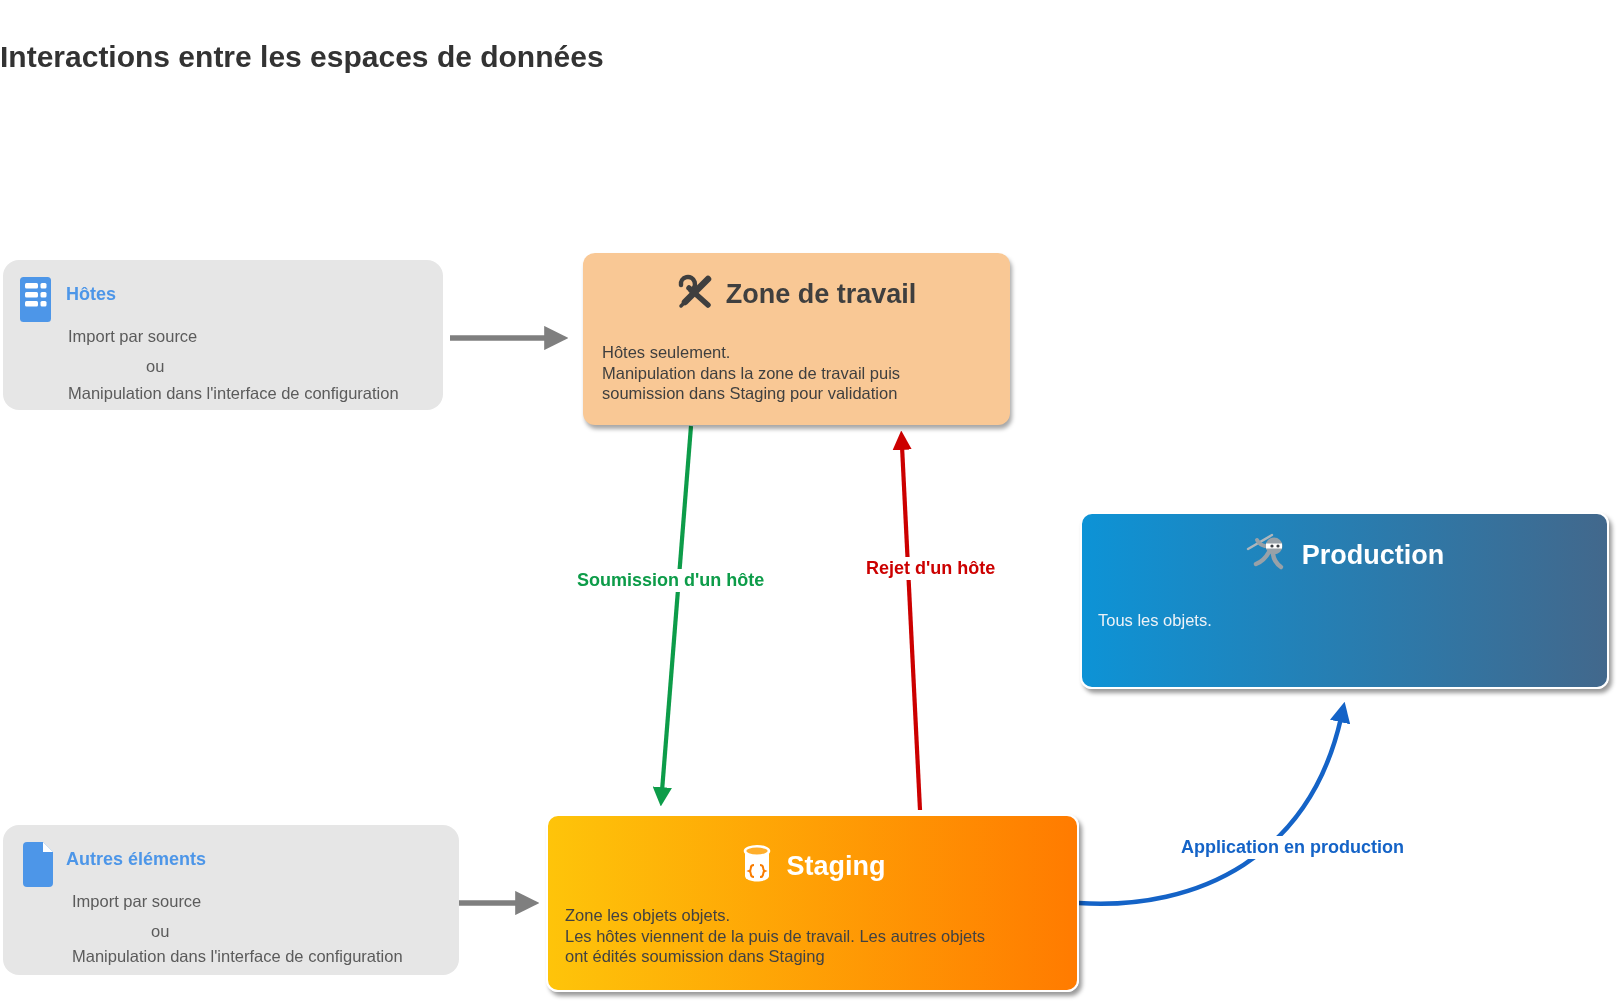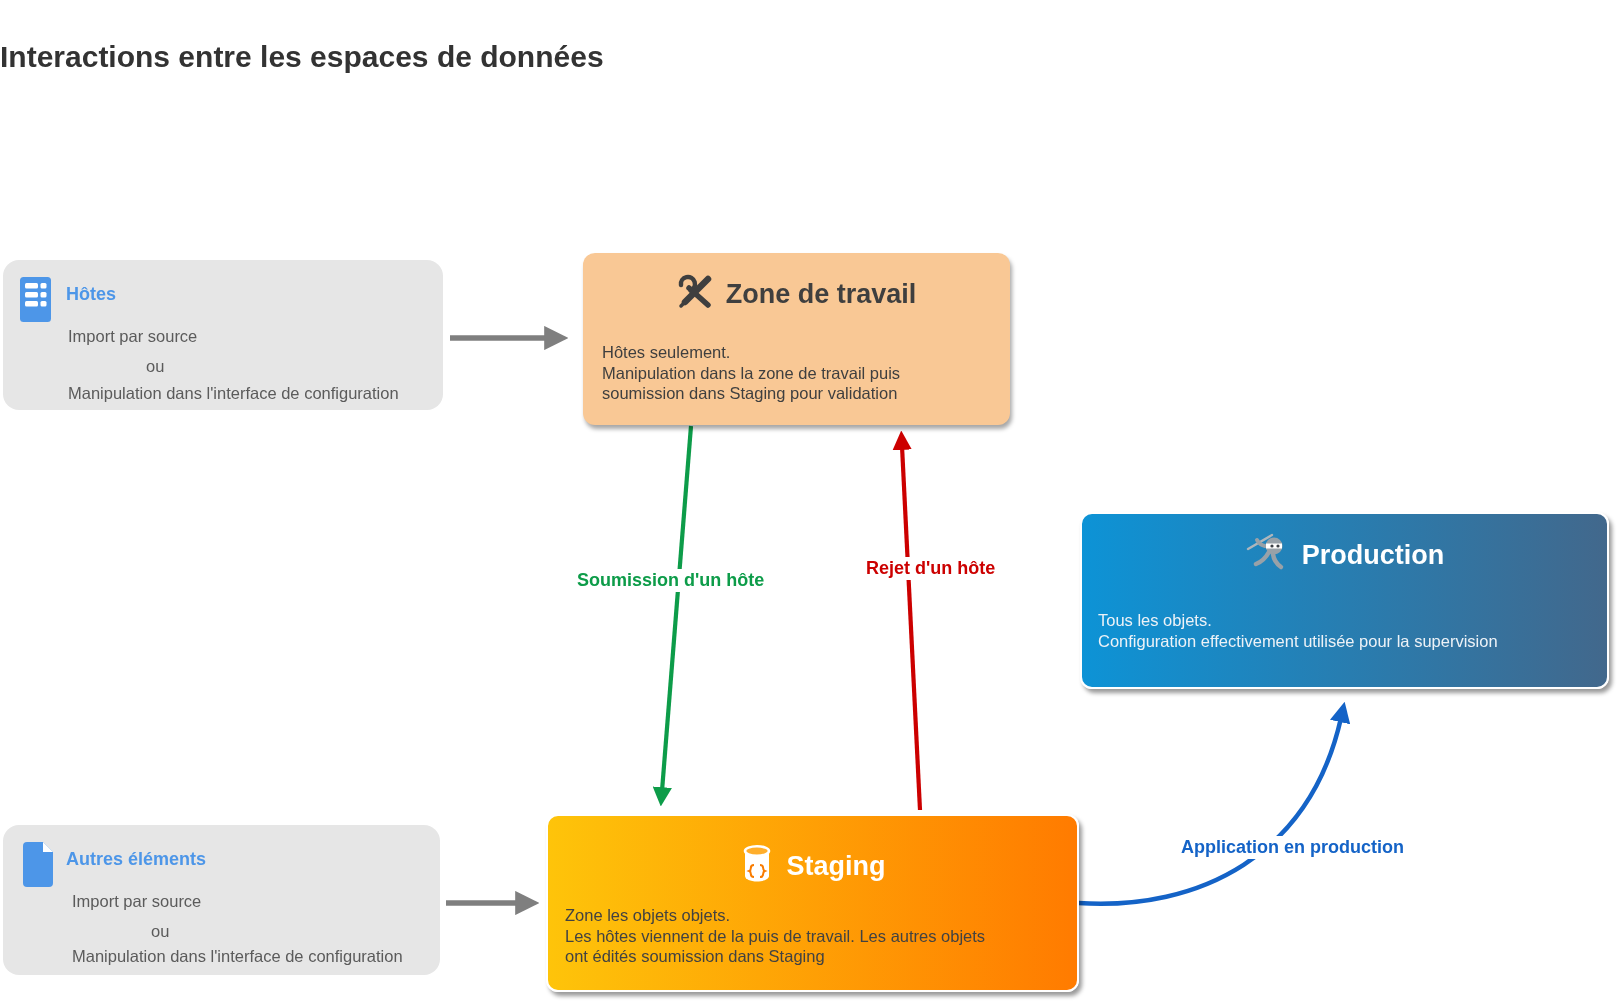--- a/index.html
+++ b/index.html
@@ -10,21 +10,21 @@
   .diagram-title { position: absolute; left: 0; top: 40px; width: 1560px; margin: 0;
                    text-align: left; font-size: 30px; font-weight: bold; color: #333333; }
 
   
   .src-box { position: absolute; background: #E6E6E6; border-radius: 16px; }
   .src-box .box-icon { position: absolute; left: 16px; top: 16px; }
   .src-title { position: absolute; left: 63px; top: 24px; font-size: 18px; font-weight: bold; color: #4D96E8; }
   .src-line { position: absolute; font-size: 16.5px; color: #5B5B5B; white-space: nowrap; }
 
   #hotes-box  { left: 3px; top: 260px; width: 440px; height: 150px; }
-  #autres-box { left: 3px; top: 825px; width: 437px; height: 150px; }
+  #autres-box { left: 3px; top: 825px; width: 437px; height: 150px; padding-left: 19px; }
 
   
   .space-box { position: absolute; border-radius: 12px; }
   .space-header { position: absolute; left: 0; right: 0; display: flex; justify-content: center;
                   align-items: center; gap: 13px; font-size: 27px; font-weight: bold; }
   .space-body { position: absolute; font-size: 16.5px; line-height: 20.5px; white-space: nowrap; }
 
   #zone-box { left: 583px; top: 253px; width: 427px; height: 172px; background: #F9C895;
               box-shadow: 2px 4px 4px rgba(0,0,0,0.35); }
   #zone-box .space-header { top: 20px; color: #3F3F3F; }
@@ -160,21 +160,20 @@
           <circle cx="29" cy="14" r="8.5" fill="#98A1A8"></circle>
           <path d="M21 11.5 h16 v5 h-16 z" fill="#ffffff"></path>
           <circle cx="27" cy="14" r="1.6" fill="#3A3F44"></circle>
           <circle cx="33" cy="14" r="1.6" fill="#3A3F44"></circle>
         </svg>
       </span>
       <span>Production</span>
     </div>
     <div class="space-body">
       <div>Tous les objets.</div>
-      <div>Configuration effectivement utilisée pour la supervision</div>
     </div>
   </div>
 
   <div id="soumission-label" class="arrow-label">Soumission d'un hôte</div>
   <div id="rejet-label" class="arrow-label">Rejet d'un hôte</div>
   <div id="application-label" class="arrow-label">Application en production</div>
 
 </div>
 
 </body></html>

